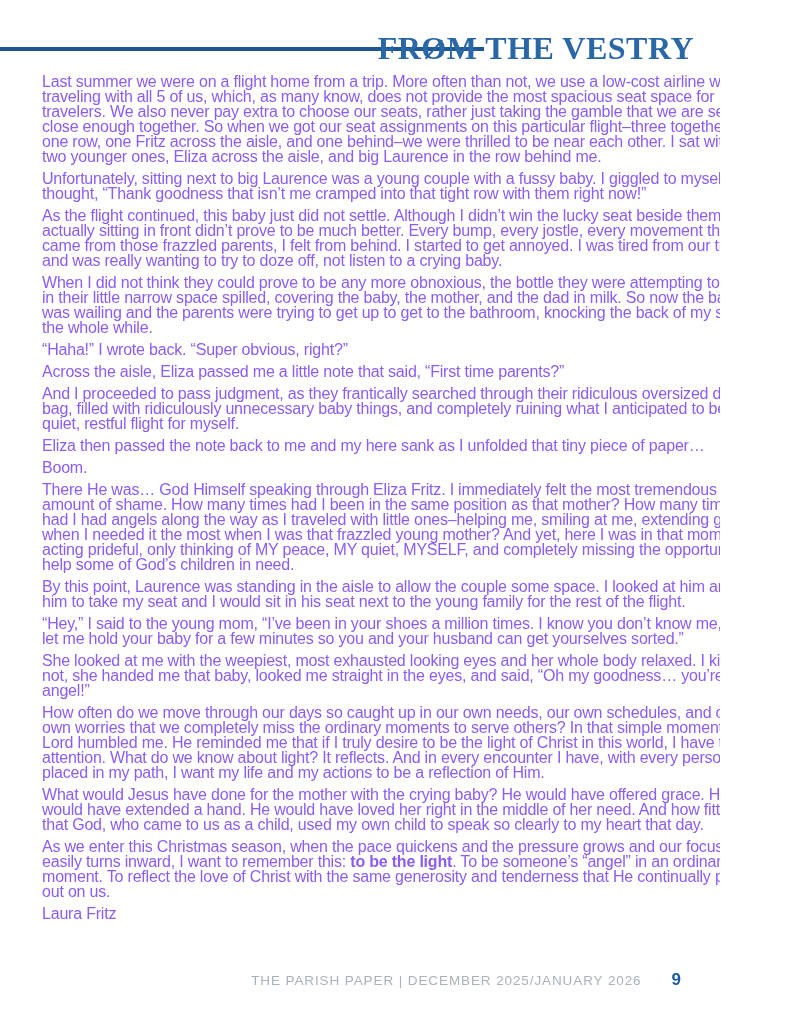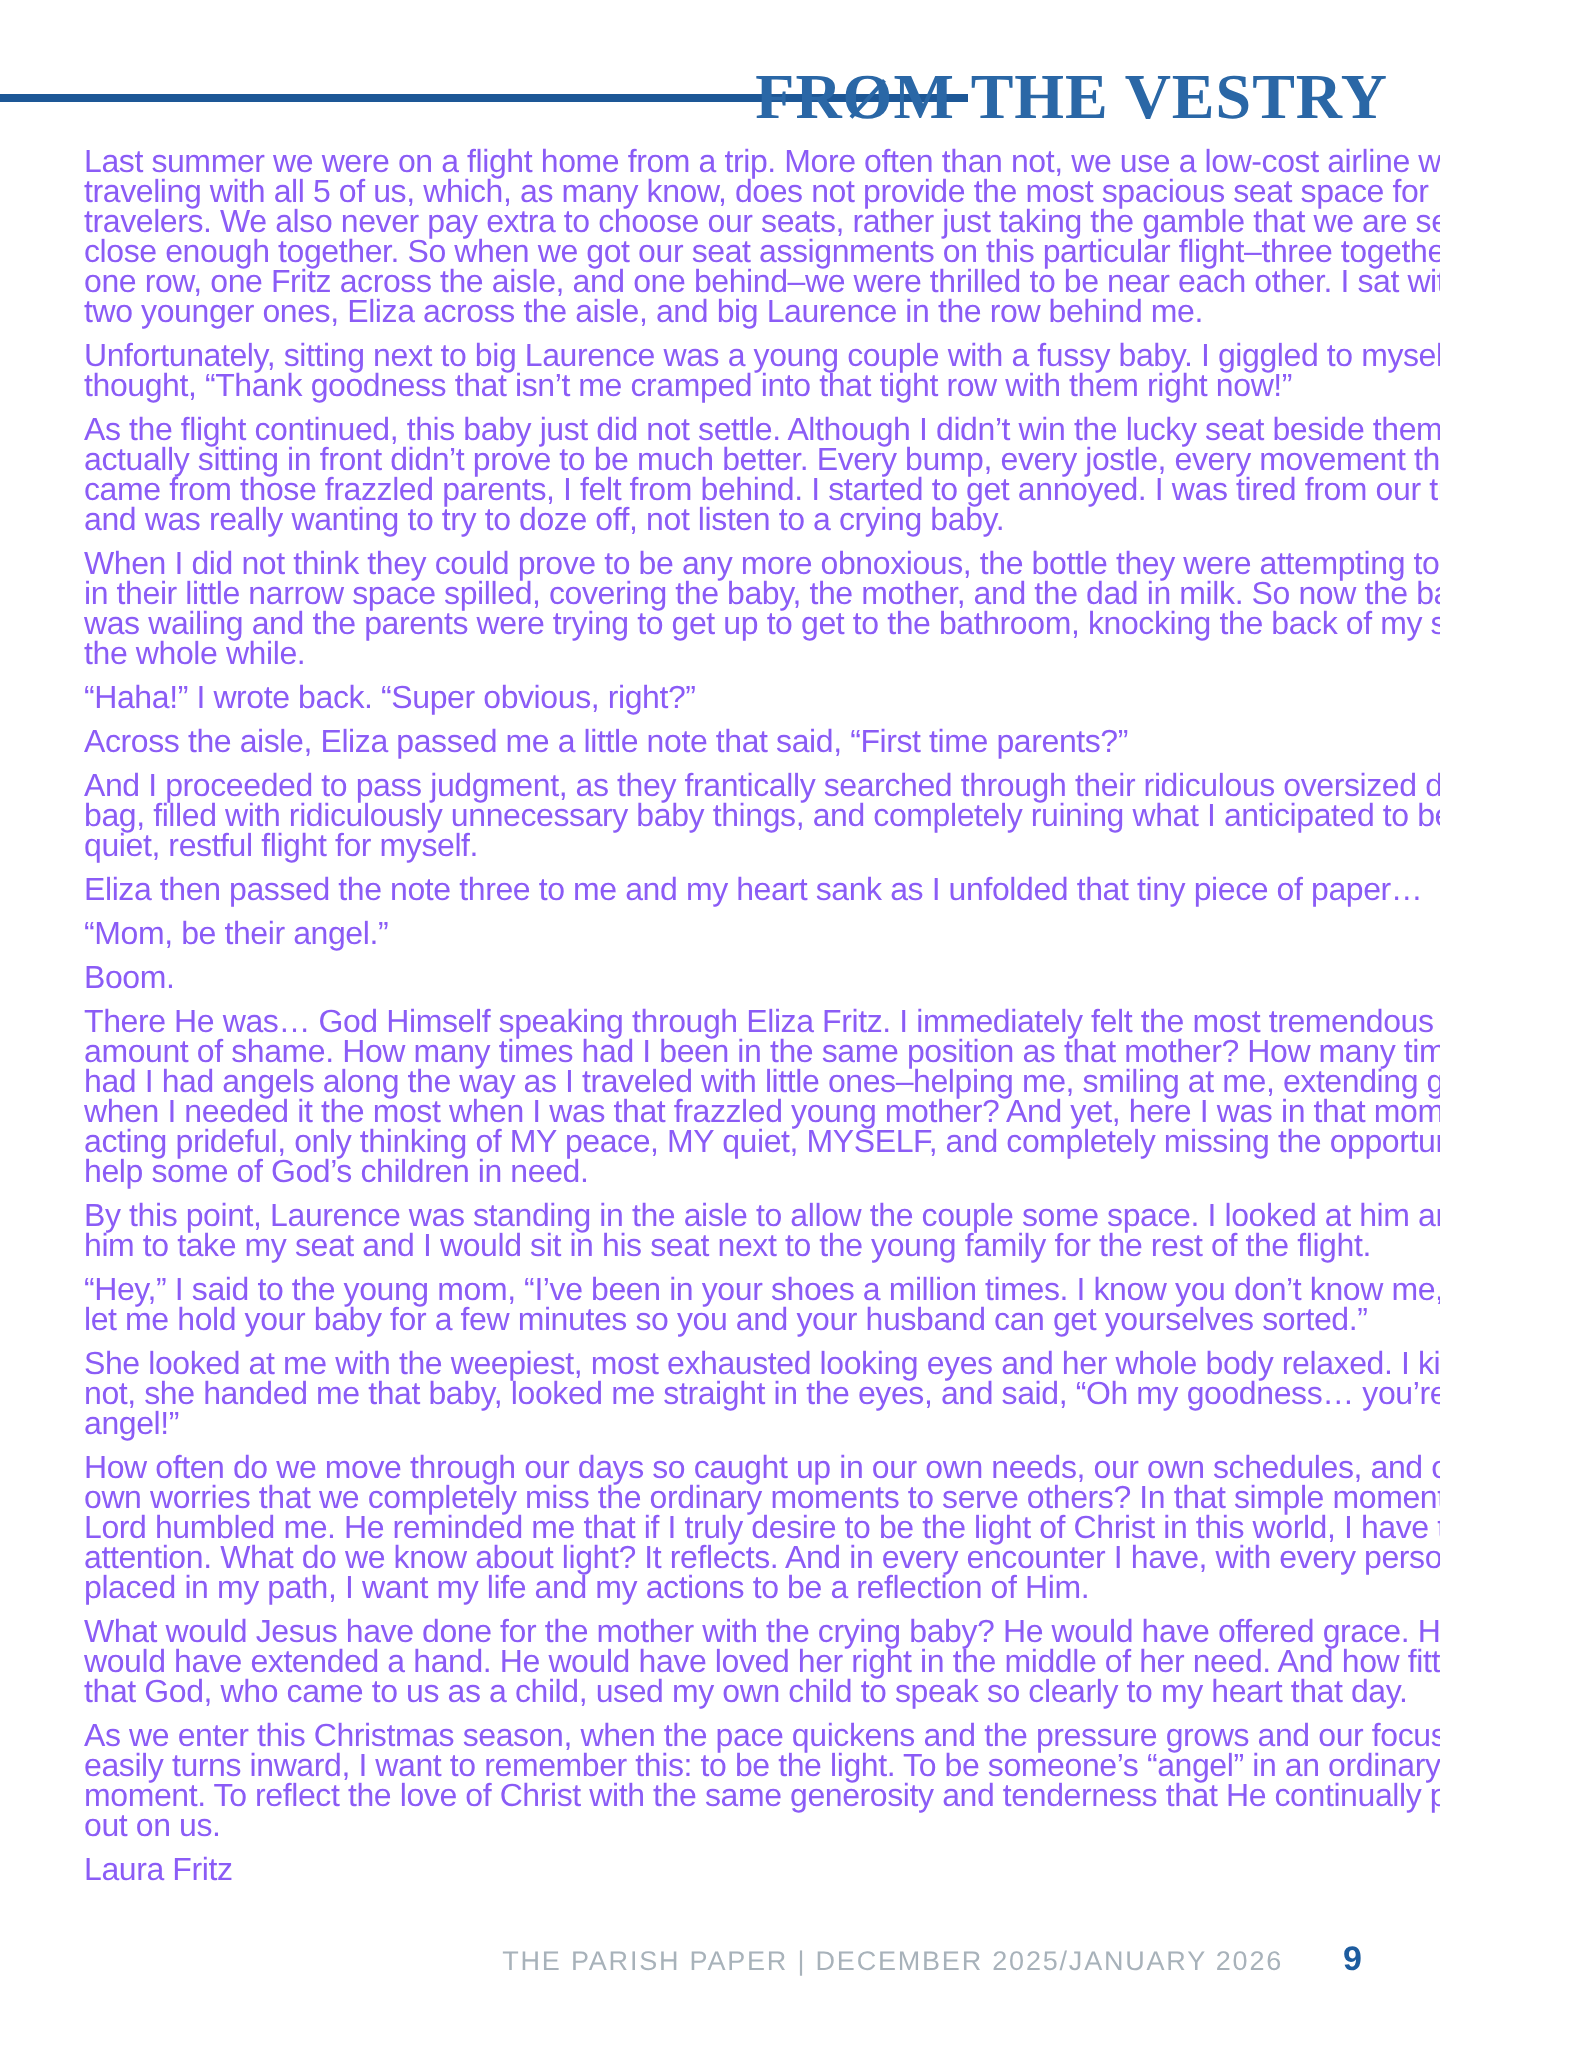--- a/index.html
+++ b/index.html
@@ -51,21 +51,21 @@
     position: absolute;
     top: 74px;
     left: 42px;
     width: 723px;
     color: #8b5cf6;
     font-size: 16px;
     line-height: 15px;
     letter-spacing: -0.2px;
   }
   .article p { margin: 0 0 7px 0; }
-  .article strong { font-weight: normal; }
+  .article strong { font-weight: bold; }
   
   .page-footer {
     position: absolute;
     top: 970px;
     left: 0;
     right: 39px;
     display: flex;
     justify-content: flex-end;
     align-items: baseline;
     gap: 30px;
@@ -93,22 +93,21 @@
   </header>
 
   <main class="article">
     <p>Last summer we were on a flight home from a trip. More often than not, we use a low-cost airline when traveling with all 5 of us, which, as many know, does not provide the most spacious seat space for travelers. We also never pay extra to choose our seats, rather just taking the gamble that we are seated close enough together. So when we got our seat assignments on this particular flight–three together in one row, one Fritz across the aisle, and one behind–we were thrilled to be near each other. I sat with the two younger ones, Eliza across the aisle, and big Laurence in the row behind me.</p>
     <p>Unfortunately, sitting next to big Laurence was a young couple with a fussy baby. I giggled to myself and thought, “Thank goodness that isn’t me cramped into that tight row with them right now!”</p>
     <p>As the flight continued, this baby just did not settle. Although I didn’t win the lucky seat beside them, actually sitting in front didn’t prove to be much better. Every bump, every jostle, every movement that came from those frazzled parents, I felt from behind. I started to get annoyed. I was tired from our trip and was really wanting to try to doze off, not listen to a crying baby.</p>
     <p>When I did not think they could prove to be any more obnoxious, the bottle they were attempting to make in their little narrow space spilled, covering the baby, the mother, and the dad in milk. So now the baby was wailing and the parents were trying to get up to get to the bathroom, knocking the back of my seat the whole while.</p>
     <p>“Haha!” I wrote back. “Super obvious, right?”</p>
     <p>Across the aisle, Eliza passed me a little note that said, “First time parents?”</p>
     <p>And I proceeded to pass judgment, as they frantically searched through their ridiculous oversized diaper bag, filled with ridiculously unnecessary baby things, and completely ruining what I anticipated to be a quiet, restful flight for myself.</p>
-    <p>Eliza then passed the note three to me and my heart sank as I unfolded that tiny piece of paper…</p>
-    <p>“Mom, be their angel.”</p>
+    <p>Eliza then passed the note back to me and my here sank as I unfolded that tiny piece of paper…</p>
     <p>Boom.</p>
     <p>There He was… God Himself speaking through Eliza Fritz. I immediately felt the most tremendous amount of shame. How many times had I been in the same position as that mother? How many times had I had angels along the way as I traveled with little ones–helping me, smiling at me, extending grace when I needed it the most when I was that frazzled young mother? And yet, here I was in that moment, acting prideful, only thinking of MY peace, MY quiet, MYSELF, and completely missing the opportunity to help some of God’s children in need.</p>
     <p>By this point, Laurence was standing in the aisle to allow the couple some space. I looked at him and told him to take my seat and I would sit in his seat next to the young family for the rest of the flight.</p>
     <p>“Hey,” I said to the young mom, “I’ve been in your shoes a million times. I know you don’t know me, but let me hold your baby for a few minutes so you and your husband can get yourselves sorted.”</p>
     <p>She looked at me with the weepiest, most exhausted looking eyes and her whole body relaxed. I kid you not, she handed me that baby, looked me straight in the eyes, and said, “Oh my goodness… you’re an angel!”</p>
     <p>How often do we move through our days so caught up in our own needs, our own schedules, and our own worries that we completely miss the ordinary moments to serve others? In that simple moment, the Lord humbled me. He reminded me that if I truly desire to be the light of Christ in this world, I have to pay attention. What do we know about light? It reflects. And in every encounter I have, with every person placed in my path, I want my life and my actions to be a reflection of Him.</p>
     <p>What would Jesus have done for the mother with the crying baby? He would have offered grace. He would have extended a hand. He would have loved her right in the middle of her need. And how fitting that God, who came to us as a child, used my own child to speak so clearly to my heart that day.</p>
     <p><span>As we enter this Christmas season, when the pace quickens and the pressure grows and our focus so easily turns inward, I want to remember this: </span><strong>to be the light</strong><span>. To be someone’s “angel” in an ordinary moment. To reflect the love of Christ with the same generosity and tenderness that He continually pours out on us.</span></p>
     <p>Laura Fritz</p>
   </main>

